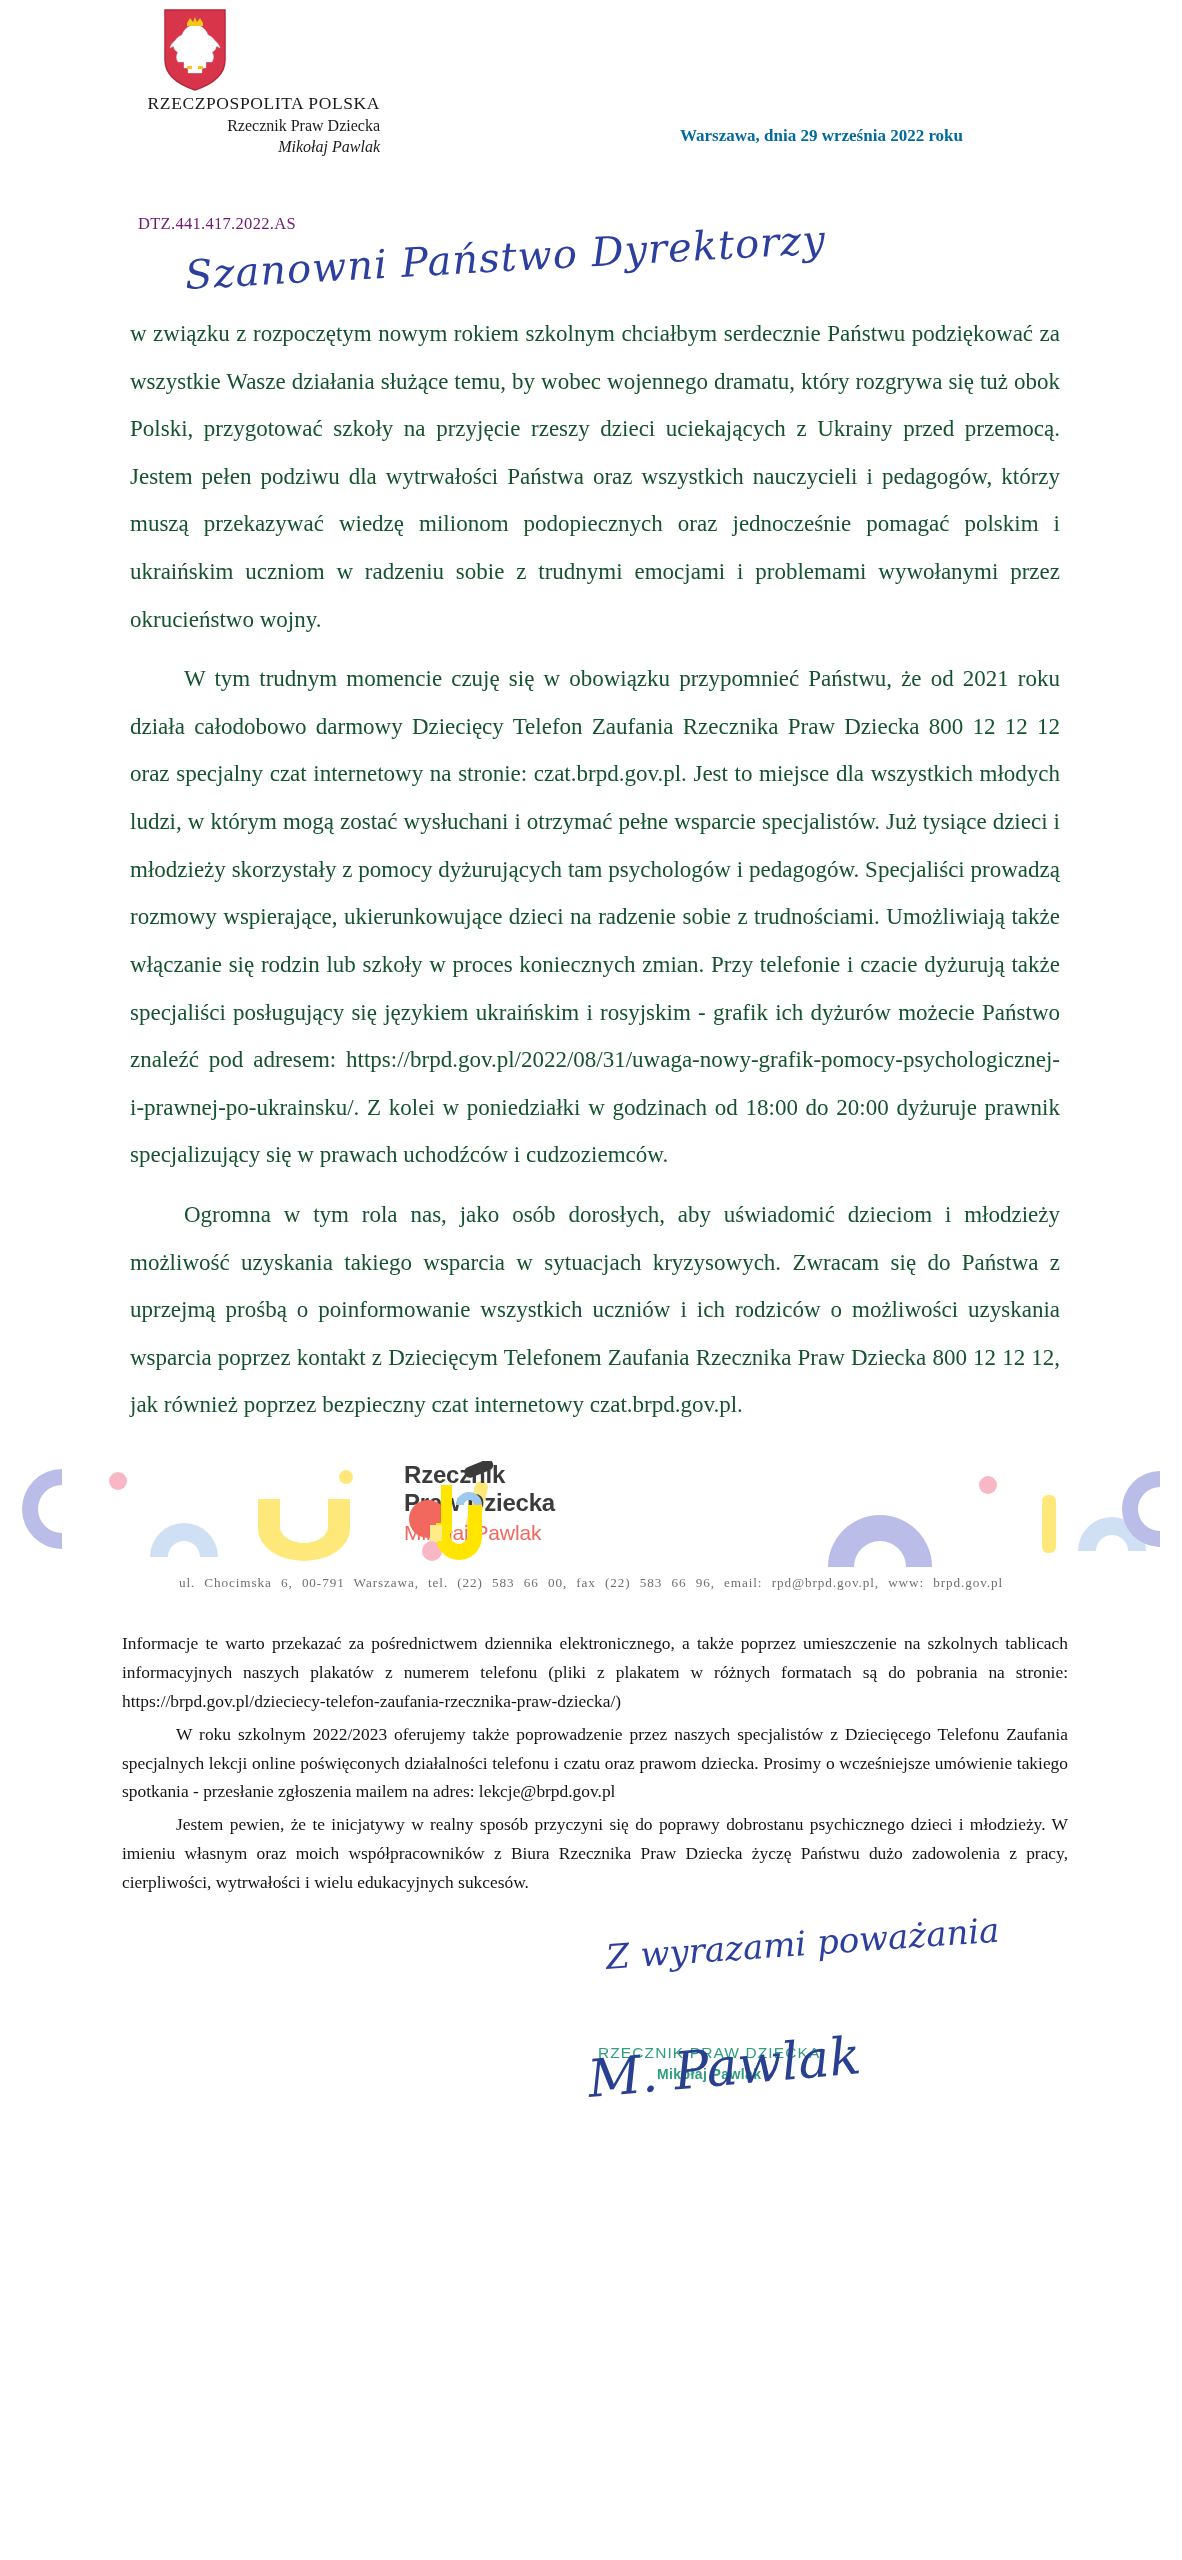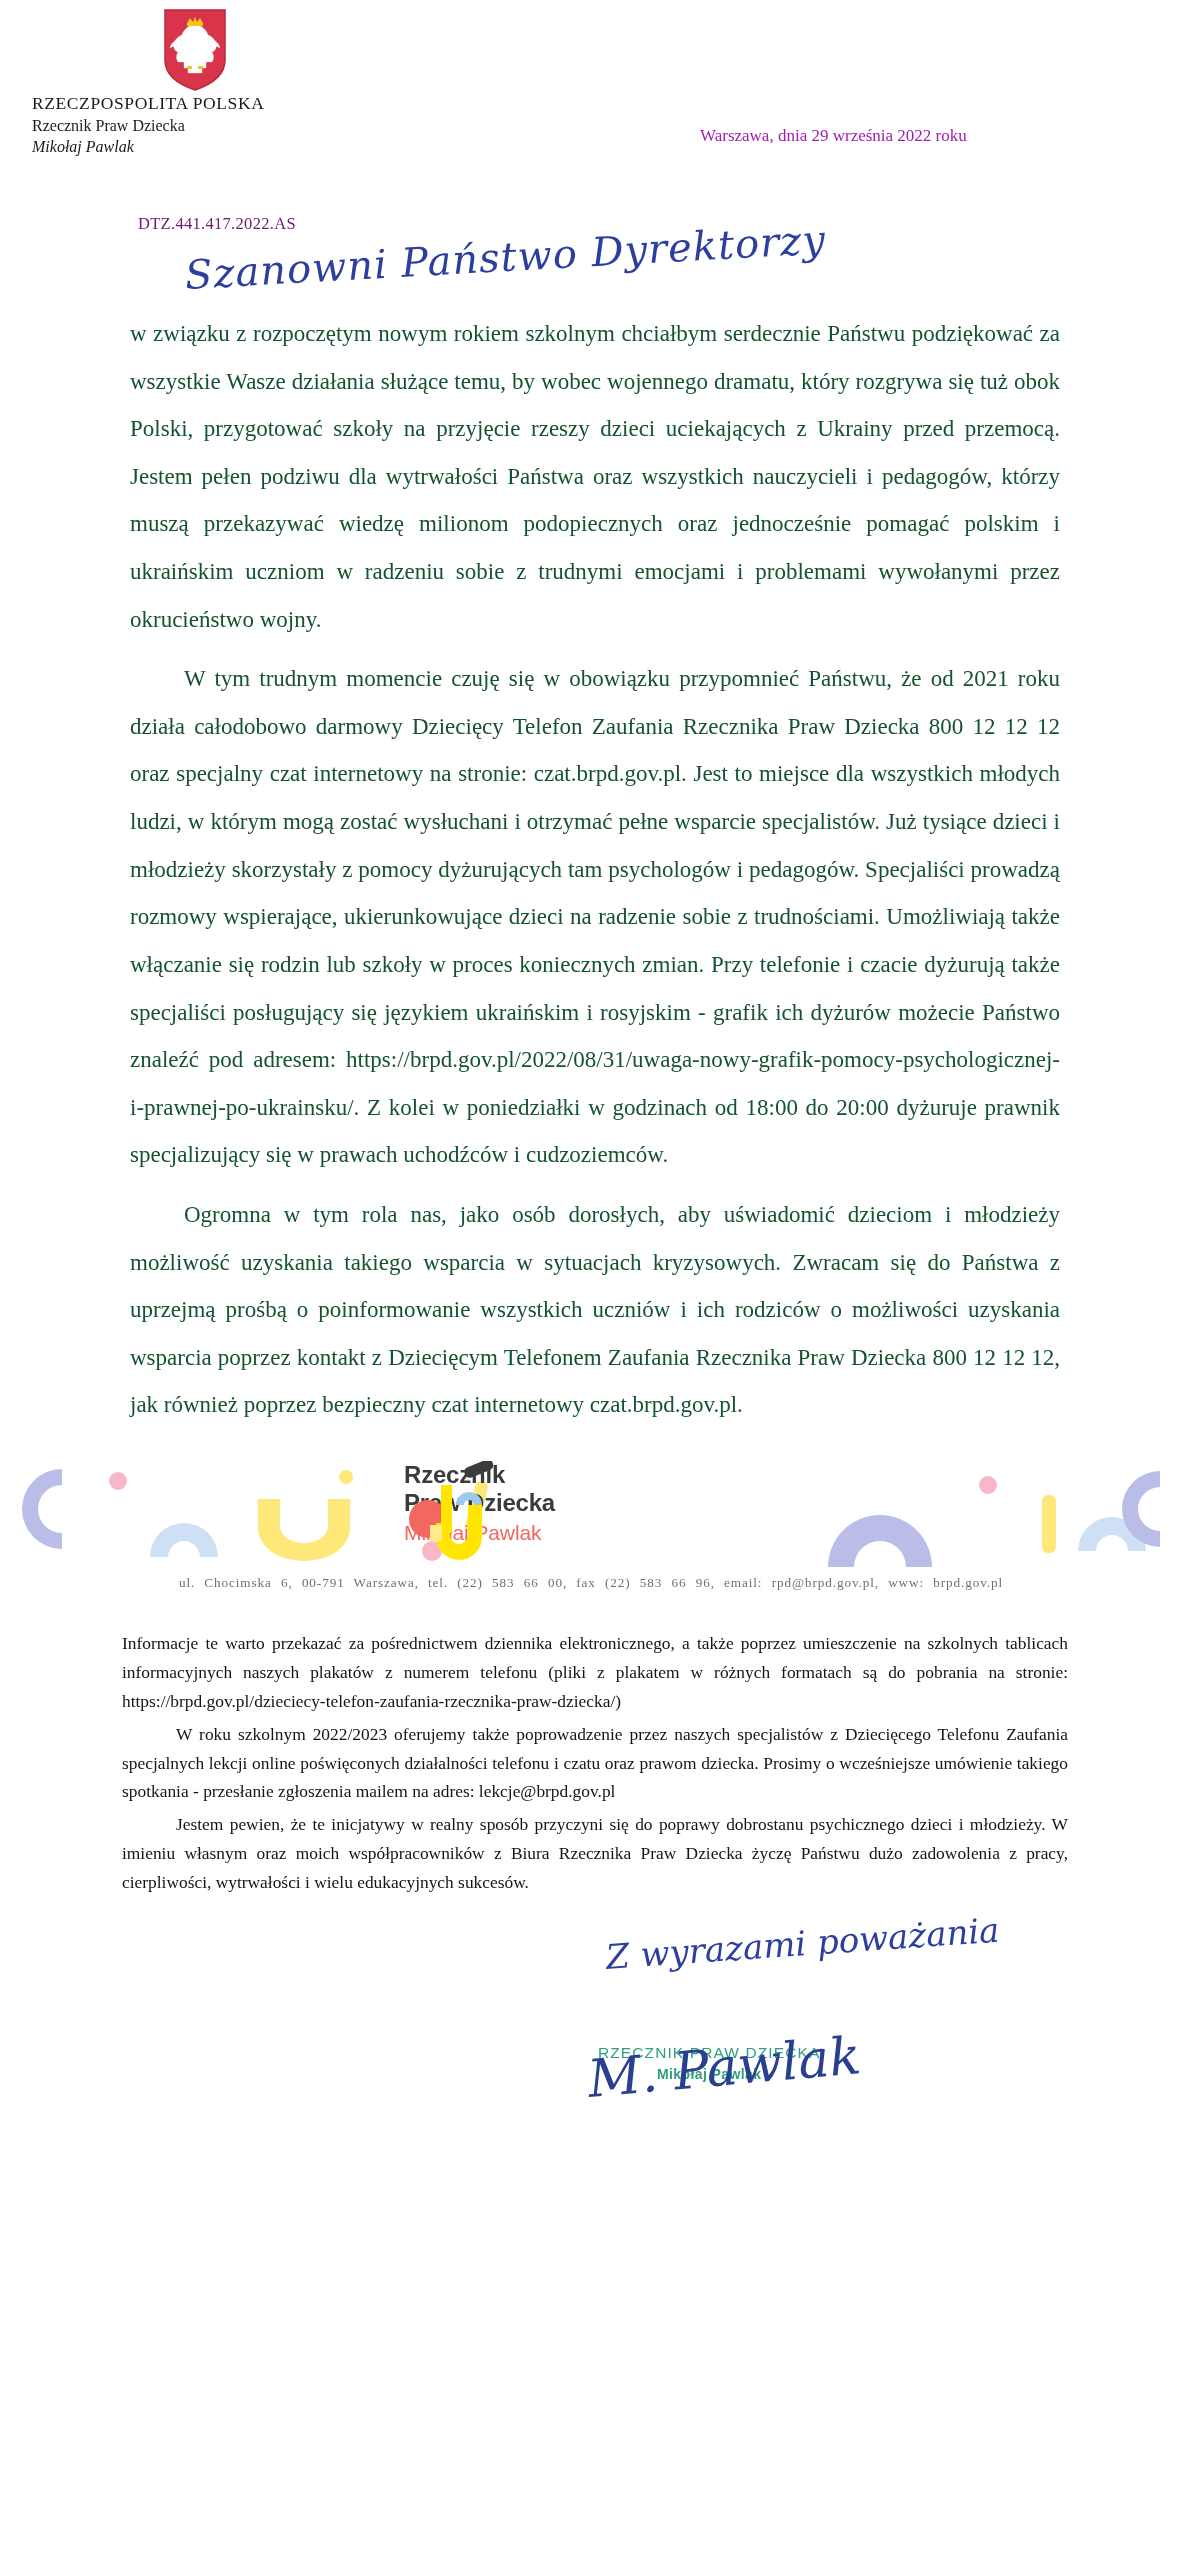--- a/index.html
+++ b/index.html
@@ -23,40 +23,41 @@
   .crest-wrap {
     position: absolute;
     left: 162px;
     top: 8px;
     width: 66px;
     height: 84px;
   }
   .crest-wrap svg { display: block; width: 66px; height: 84px; }
   .org-block {
     position: absolute;
-    left: 32px;
+    left: 20px;
     top: 92px;
     width: 360px;
-    text-align: left;
+    text-align: right;
     line-height: 1.32;
   }
   .org-line1 {
     font-size: 17.5px;
     letter-spacing: 0.6px;
     color: #1a1a1a;
   }
   .org-line2 { font-size: 16px; color: #1a1a1a; }
   .org-line3 { font-size: 16px; font-style: italic; color: #1a1a1a; }
   .date-line {
     position: absolute;
-    left: 700px;
+    left: 680px;
     top: 126px;
     font-size: 17px;
     white-space: nowrap;
-    color: #a21caf;
+    color: #0369a1;
+    font-weight: bold;
   }
 
   
   .ref {
     margin: 44px 0 0 138px;
     font-size: 16.5px;
     letter-spacing: 0.3px;
     color: #701a75;
   }
 

